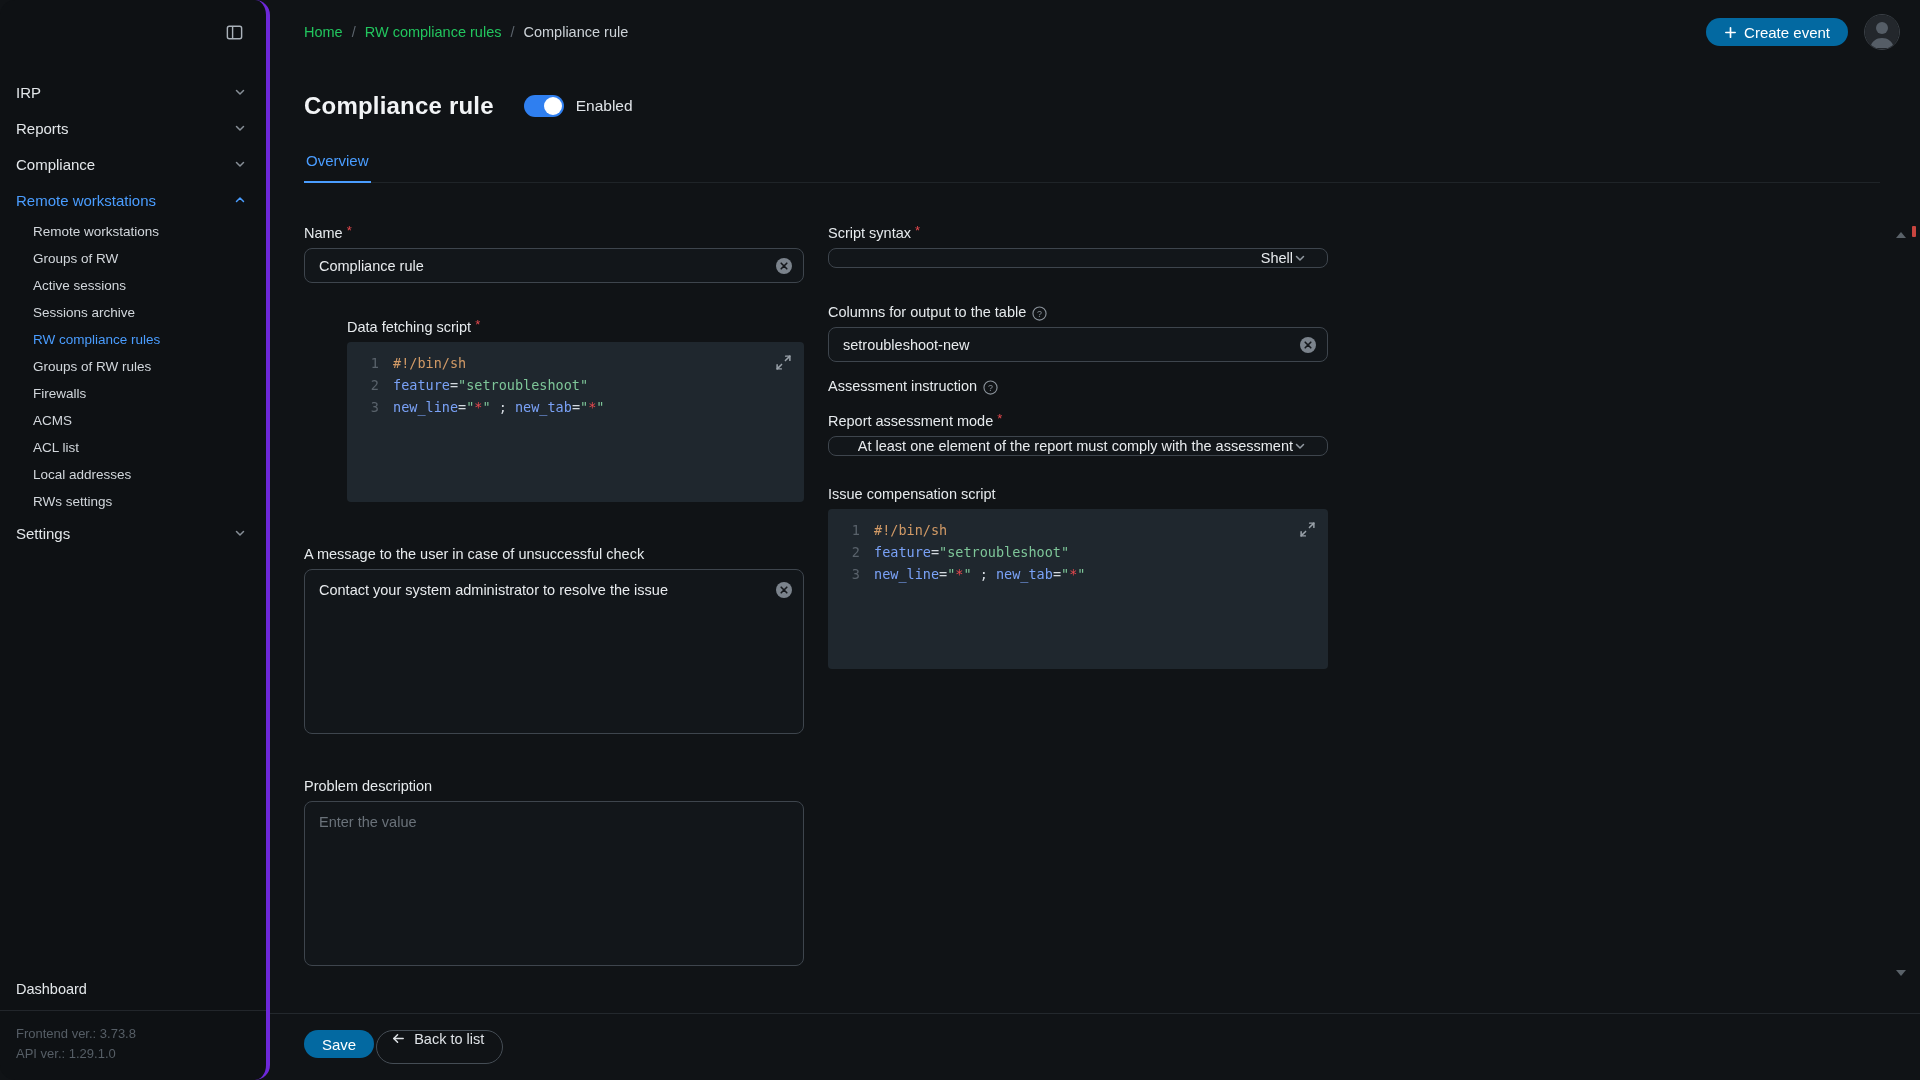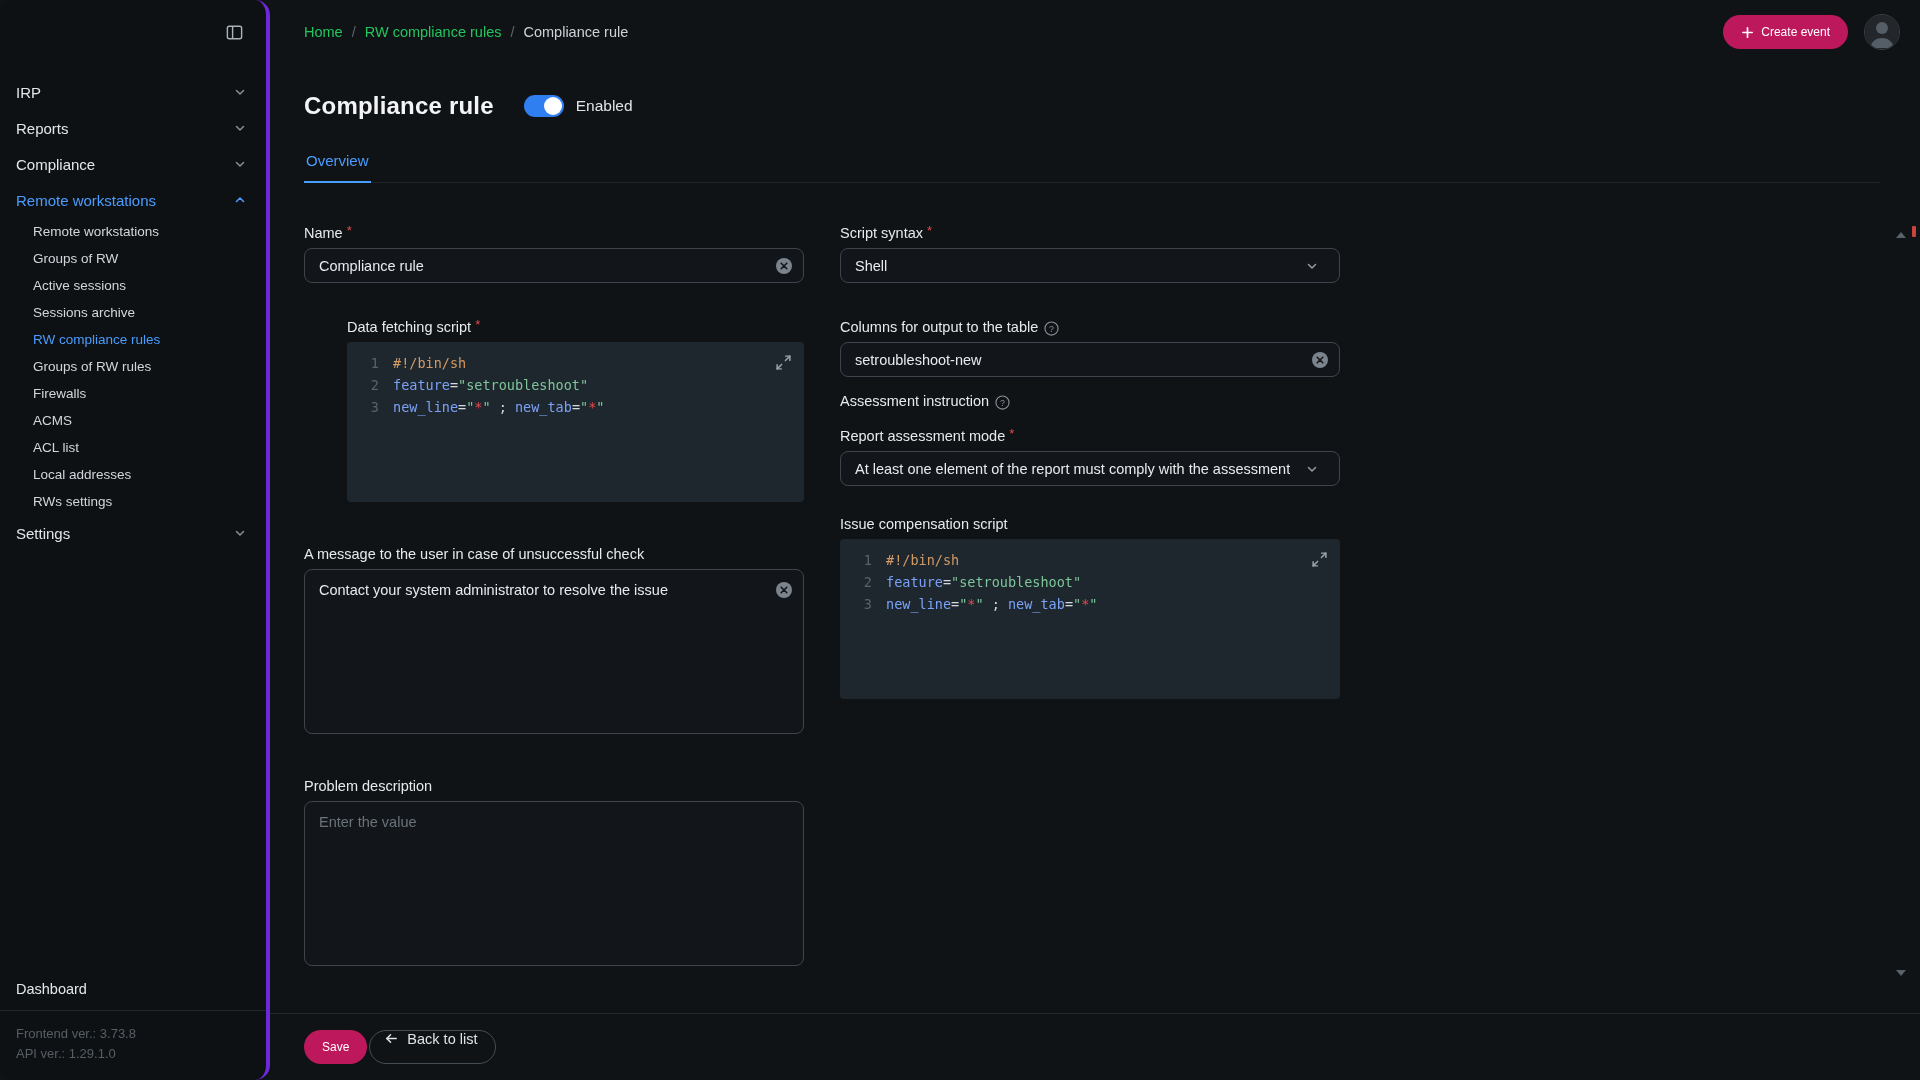--- a/index.html
+++ b/index.html
@@ -42,52 +42,52 @@
 
   
   .main { flex: 1; display: flex; flex-direction: column; height: 100%; position: relative; }
   .topbar { height: 64px; display: flex; align-items: center; padding: 0 20px 0 34px; }
   .breadcrumb { display: flex; align-items: center; gap: 9px; font-size: 14.5px; }
   .bc-item { color: #22c55e; cursor: pointer; }
   .bc-item.current { color: #ccd2d7; cursor: default; }
   .bc-sep { color: #5c646c; }
   .topbar-right { margin-left: auto; display: flex; align-items: center; gap: 16px; }
   .btn { border: none; cursor: pointer; display: inline-flex; align-items: center; justify-content: center; font-family: "Liberation Sans", sans-serif; }
-  .btn-primary { background: #be185d; color: #ffffff; height: 34px; padding: 0 18px; border-radius: 17px; font-size: 12px; gap: 7px; }
+  .btn-primary { background: #0369a1; color: #ffffff; height: 28px; padding: 0 18px; border-radius: 17px; font-size: 15px; gap: 7px; }
   .avatar { width: 36px; height: 36px; border-radius: 50%; overflow: hidden; border: 1px solid #3a4046; cursor: pointer; flex: none; }
 
   .content { flex: 1; padding: 0 40px 0 34px; overflow: hidden; }
   .page-head { margin-top: 28px; display: flex; align-items: center; }
   .page-title { font-size: 24px; font-weight: 600; color: #f2f4f6; letter-spacing: .2px; }
   .switch { width: 40px; height: 22px; border-radius: 11px; background: #2f7ff0; position: relative; margin-left: 30px; cursor: pointer; flex: none; }
   .switch .knob { position: absolute; top: 2px; right: 2px; width: 18px; height: 18px; border-radius: 50%; background: #ffffff; }
   .toggle-label { margin-left: 12px; font-size: 15.5px; color: #dfe3e7; }
 
   .tabs { margin-top: 32px; border-bottom: 1px solid #1f2428; }
   .tab { display: inline-block; padding: 0 2px 12px; font-size: 15px; color: #4a9dff; cursor: pointer; border-bottom: 2px solid #4a9dff; margin-bottom: -1px; }
 
-  .form { display: flex; gap: 36px; margin-top: 42px; }
+  .form { display: flex; gap: 24px; margin-top: 42px; }
   .col { width: 500px; display: flex; flex-direction: column; }
   .field { display: flex; flex-direction: column; }
   .label { font-size: 14.5px; line-height: 17px; color: #e6eaed; margin-bottom: 6px; display: flex; align-items: center; gap: 6px; }
   .label.required::after { content: "*"; color: #e5484d; font-size: 13px; position: relative; top: -3px; margin-left: -2px; }
   .help { display: inline-flex; cursor: pointer; position: relative; top: 1px; }
 
   .input-wrap { position: relative; }
   .text-input {
     width: 100%; height: 35px; background: #12161a; border: 1px solid #3e454d; border-radius: 8px;
     color: #e8ebee; font-size: 14.5px; padding: 0 40px 0 14px; outline: none;
     font-family: "Liberation Sans", sans-serif;
   }
   .clear-btn { position: absolute; right: 11px; top: 50%; transform: translateY(-50%); background: none; border: none; cursor: pointer; display: flex; padding: 0; }
   .clear-btn.top { top: 12px; transform: none; }
 
   .select {
-    height: 35px; border: 1px solid #3e454d; border-radius: 8px; background: #12161a;
-    display: flex; align-items: center; justify-content: space-between; padding: 0 20px 0 14px; cursor: pointer;
+    height: 20px; border: 1px solid #3e454d; border-radius: 8px; background: #12161a;
+    display: flex; align-items: center; justify-content: flex-end; padding: 0 20px 0 14px; cursor: pointer;
   }
   .select-value { font-size: 14.5px; color: #e8ebee; white-space: nowrap; overflow: hidden; text-overflow: ellipsis; }
 
   .code-editor {
     background: #1f272e; border-radius: 4px; height: 160px; position: relative;
     padding: 10px 14px 10px 8px;
     font-family: "DejaVu Sans Mono", monospace; font-size: 13.5px; line-height: 22px;
   }
   .code-line { white-space: pre; }
   .ln { display: inline-block; width: 24px; text-align: right; margin-right: 14px; color: #59626b; }

